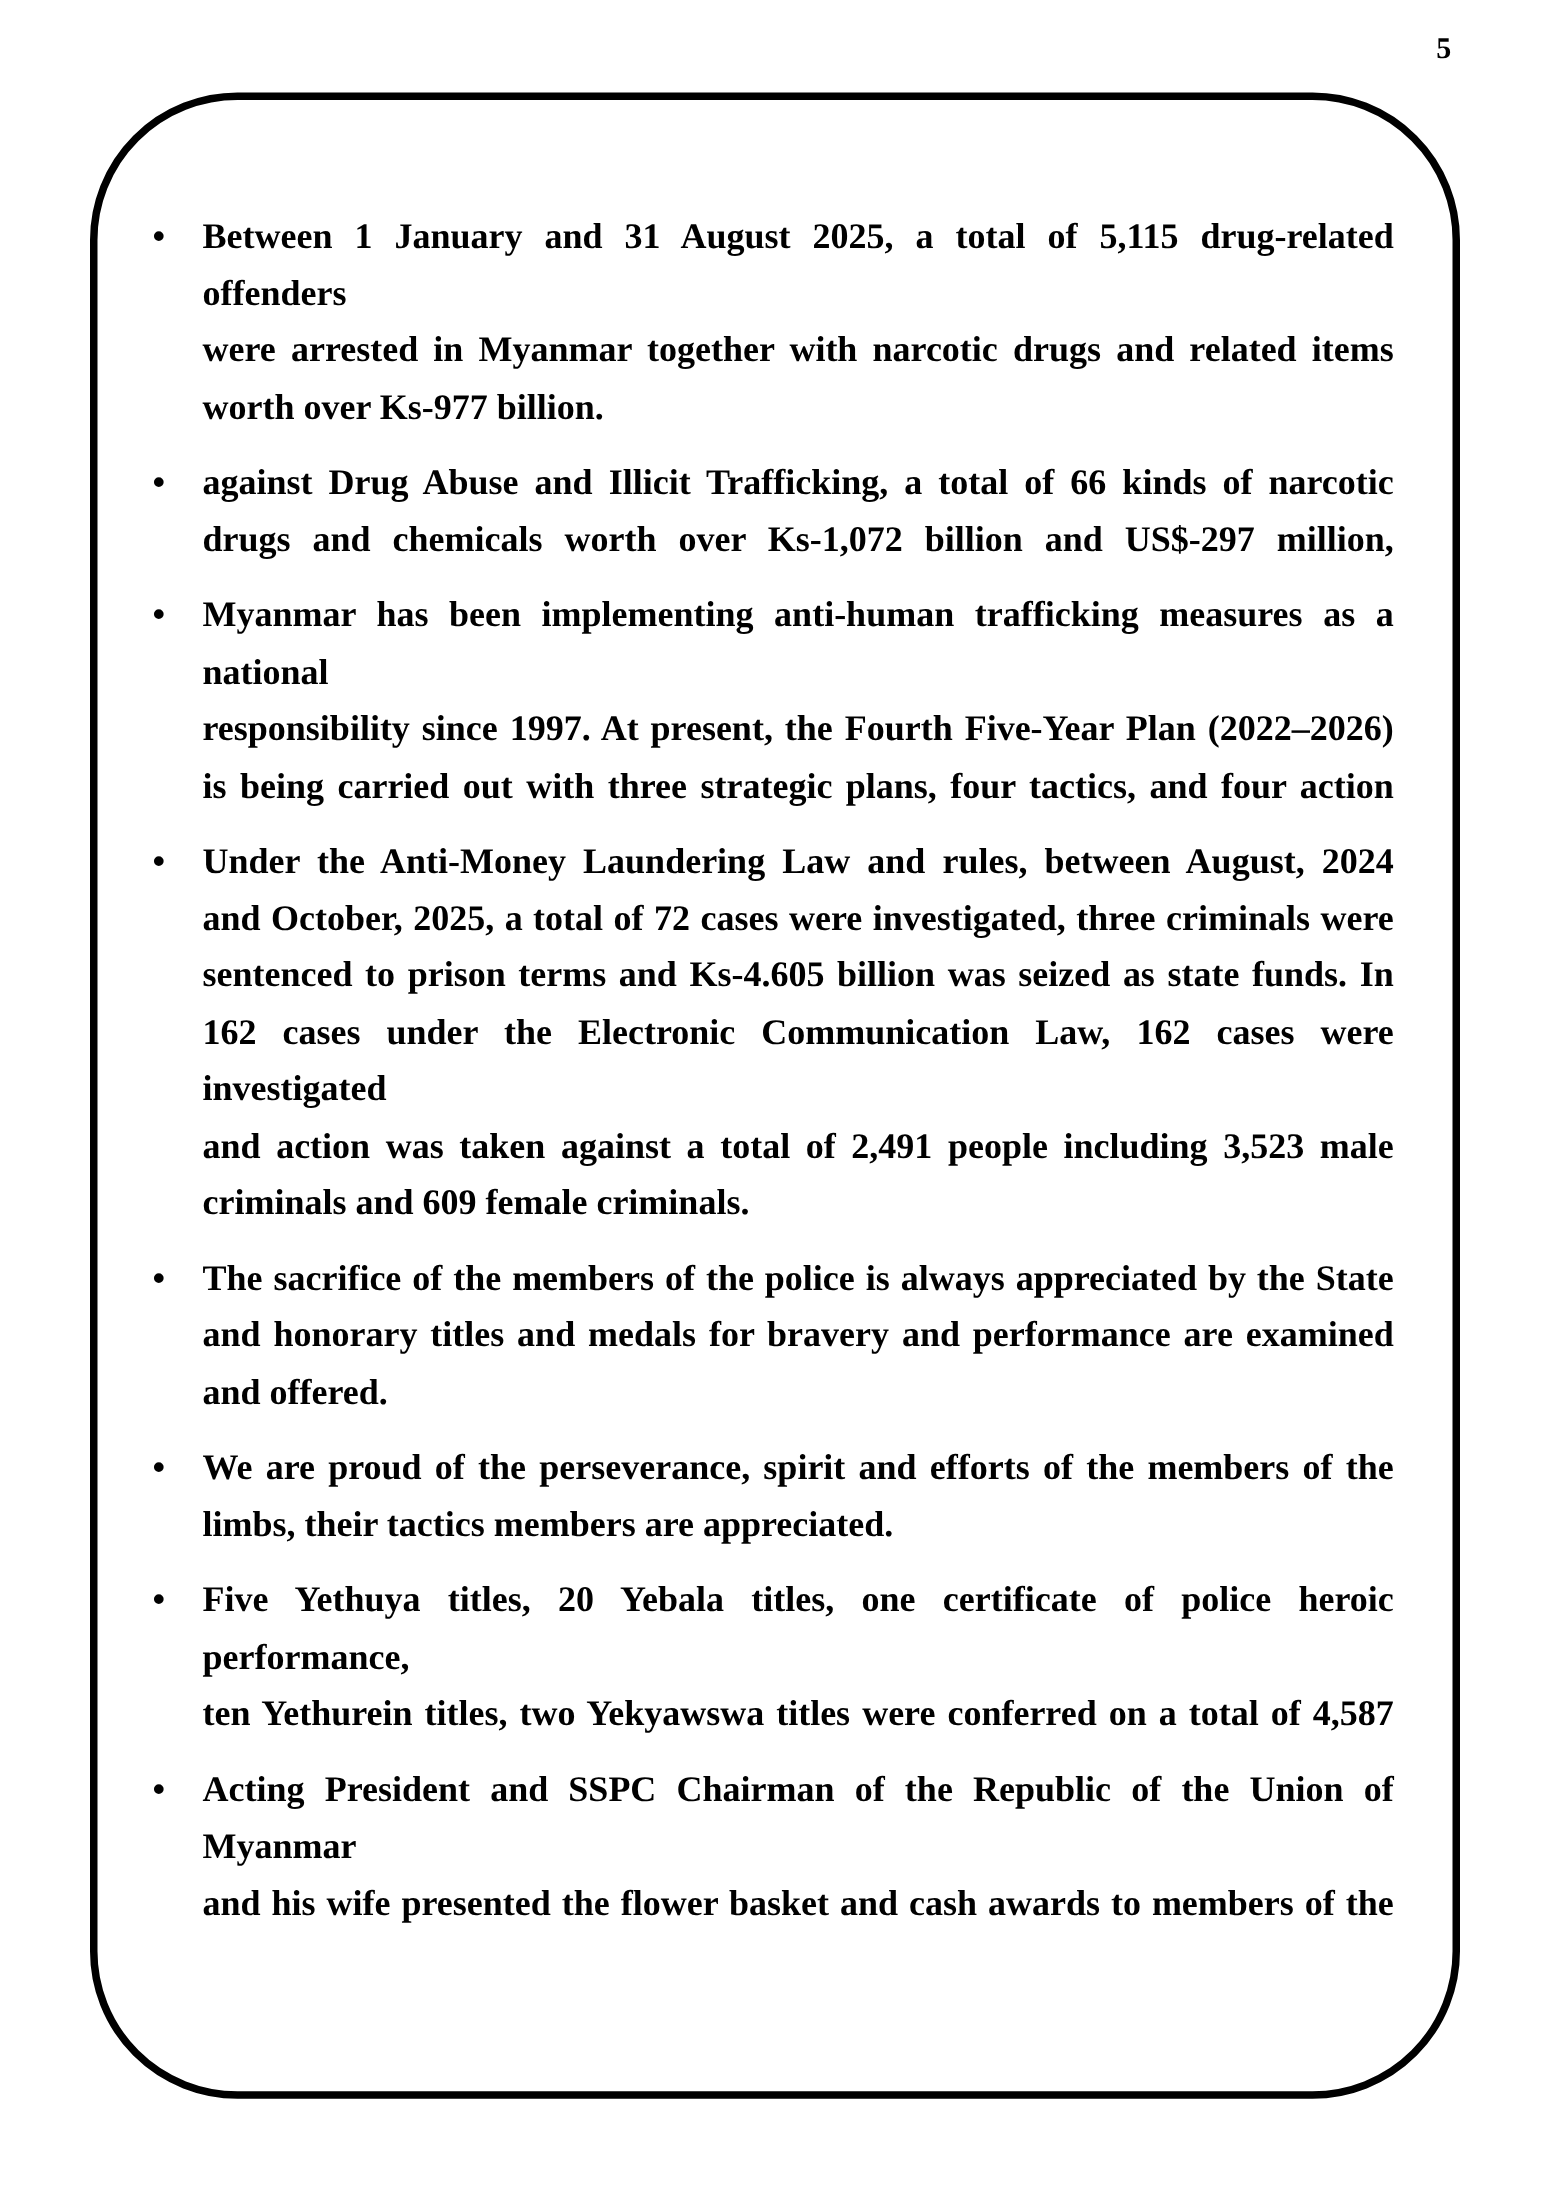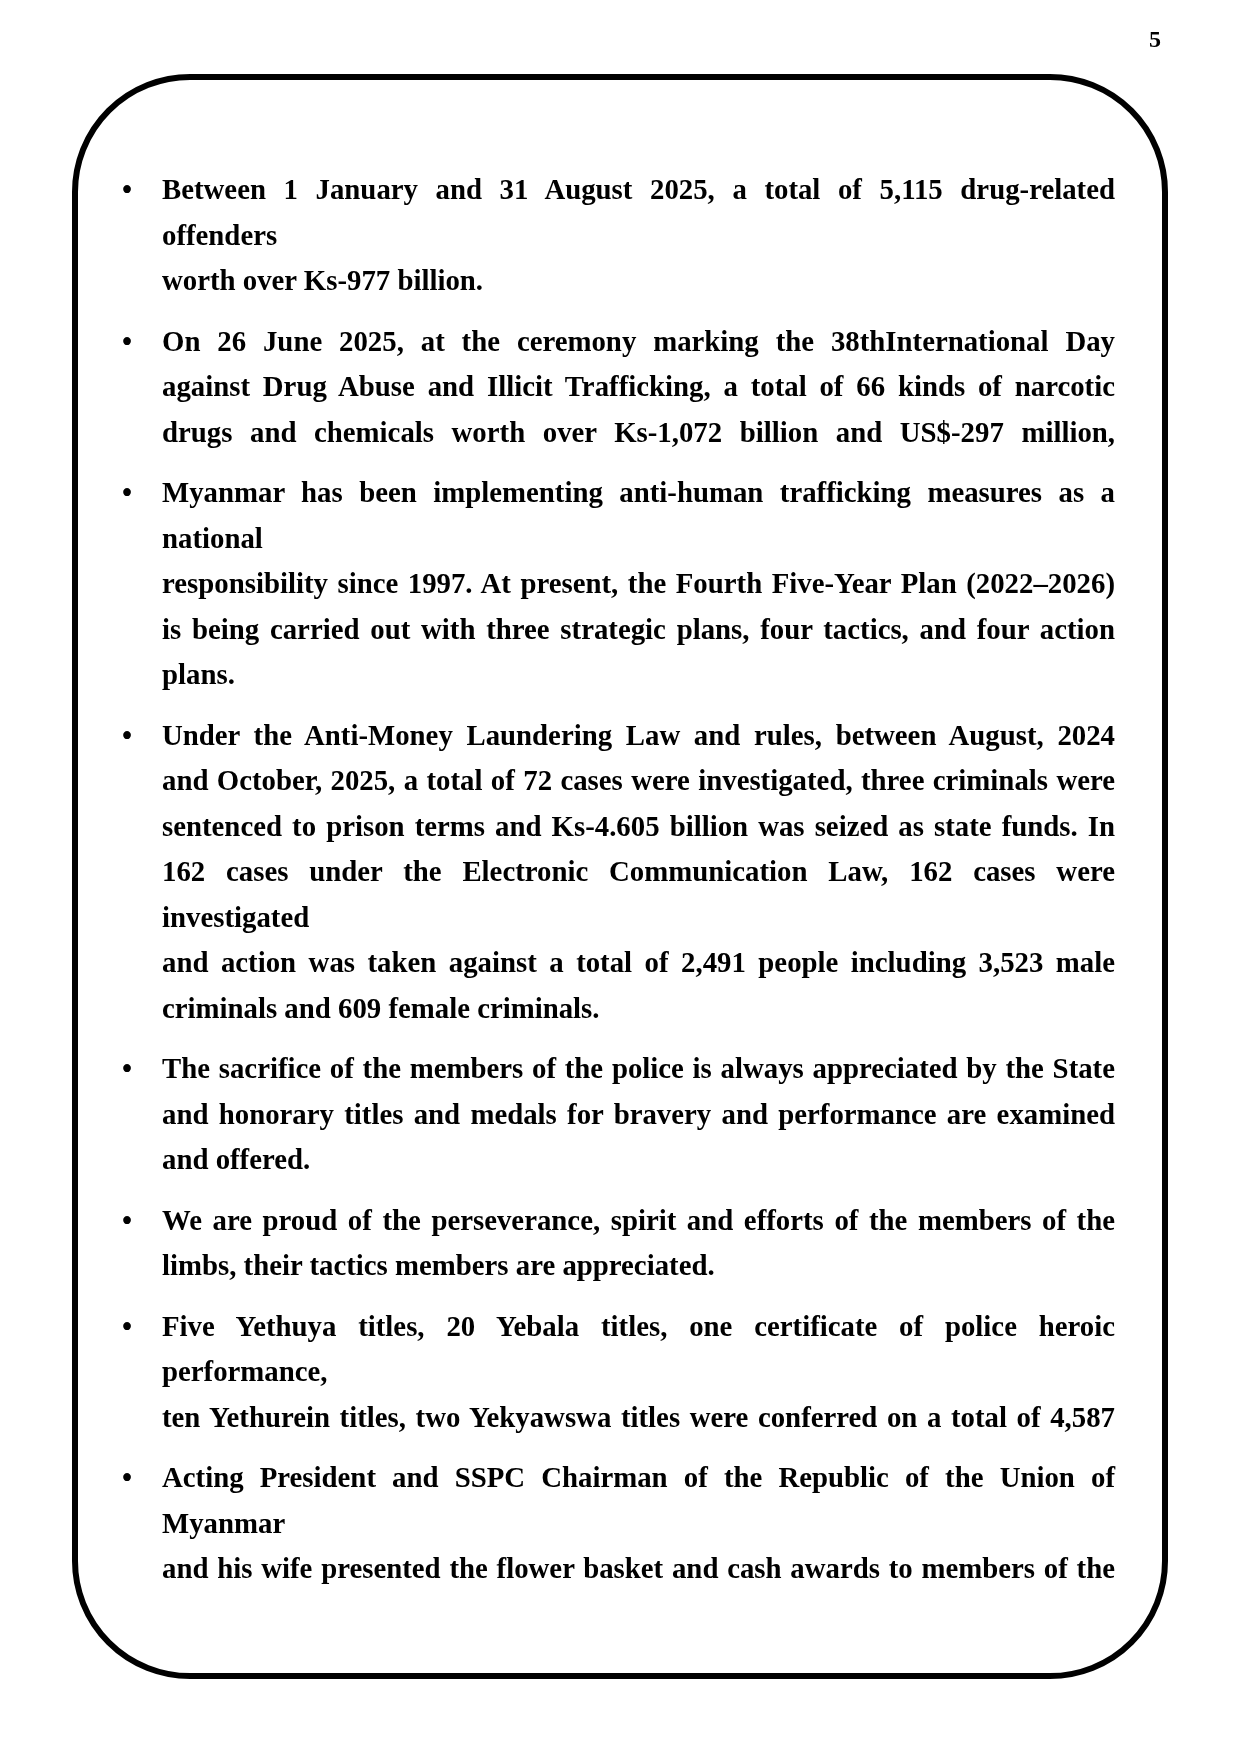--- a/index.html
+++ b/index.html
@@ -70,36 +70,35 @@
 <div class="page">
 
   <div class="page-number">5</div>
 
   <div class="content-box">
     <ul class="bullet-list">
 
       <li>
         <span class="bullet-dot">•</span>
         <div class="tline">Between 1 January and 31 August 2025, a total of 5,115 drug-related offenders</div>
+        <div class="tline">were arrested in Myanmar together with narcotic drugs and related items</div>
         <div class="tline last">worth over Ks-977 billion.</div>
       </li>
 
       <li>
         <span class="bullet-dot">•</span>
-        <div class="tline">On 26 June 2025, at the ceremony marking the 38thInternational Day</div>
         <div class="tline">against Drug Abuse and Illicit Trafficking, a total of 66 kinds of narcotic</div>
         <div class="tline">drugs and chemicals worth over Ks-1,072 billion and US$-297 million,</div>
       </li>
 
       <li>
         <span class="bullet-dot">•</span>
         <div class="tline">Myanmar has been implementing anti-human trafficking measures as a national</div>
         <div class="tline">responsibility since 1997. At present, the Fourth Five-Year Plan (2022–2026)</div>
         <div class="tline">is being carried out with three strategic plans, four tactics, and four action</div>
-        <div class="tline last">plans.</div>
       </li>
 
       <li>
         <span class="bullet-dot">•</span>
         <div class="tline">Under the Anti-Money Laundering Law and rules, between August, 2024</div>
         <div class="tline">and October, 2025, a total of 72 cases were investigated, three criminals were</div>
         <div class="tline">sentenced to prison terms and Ks-4.605 billion was seized as state funds. In</div>
         <div class="tline">162 cases under the Electronic Communication Law, 162 cases were investigated</div>
         <div class="tline">and action was taken against a total of 2,491 people including 3,523 male</div>
         <div class="tline last">criminals and 609 female criminals.</div>

